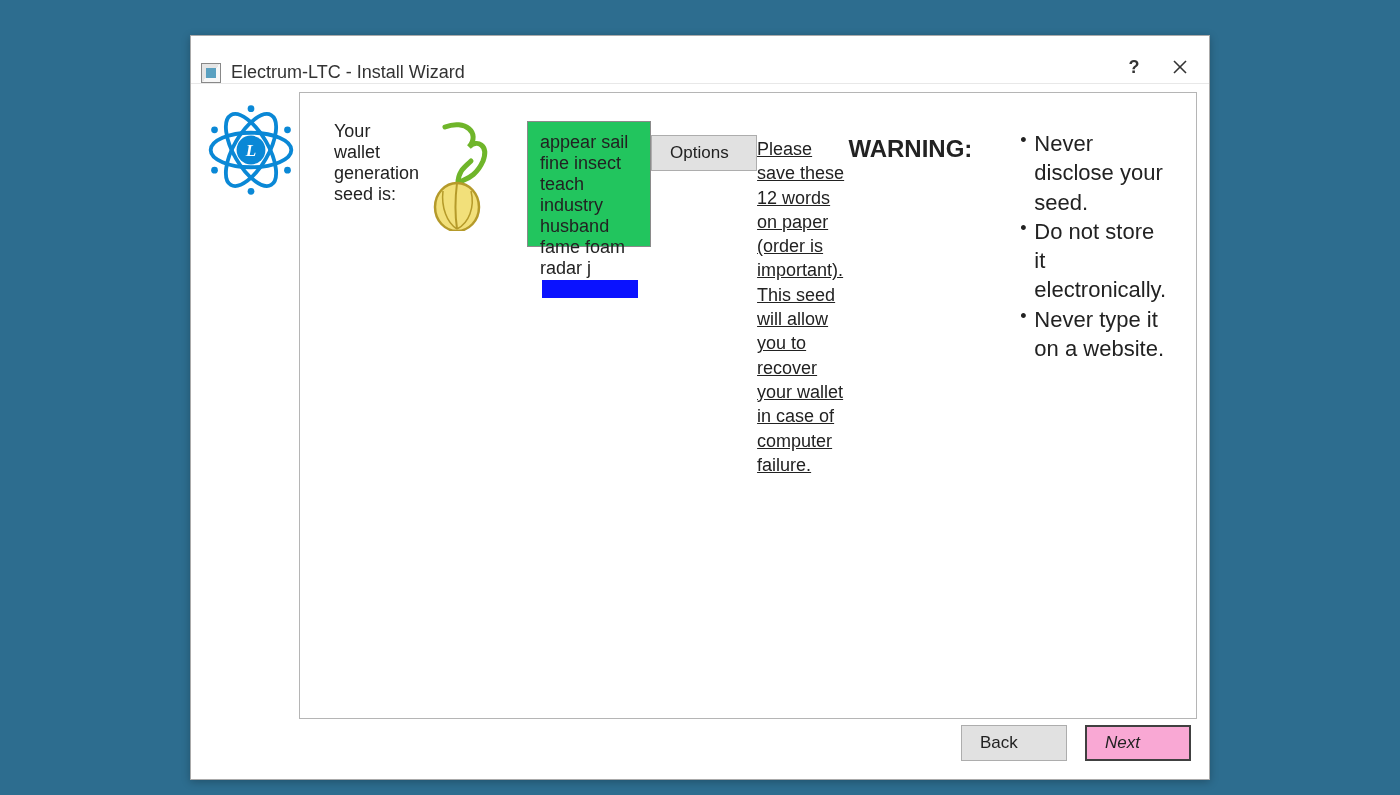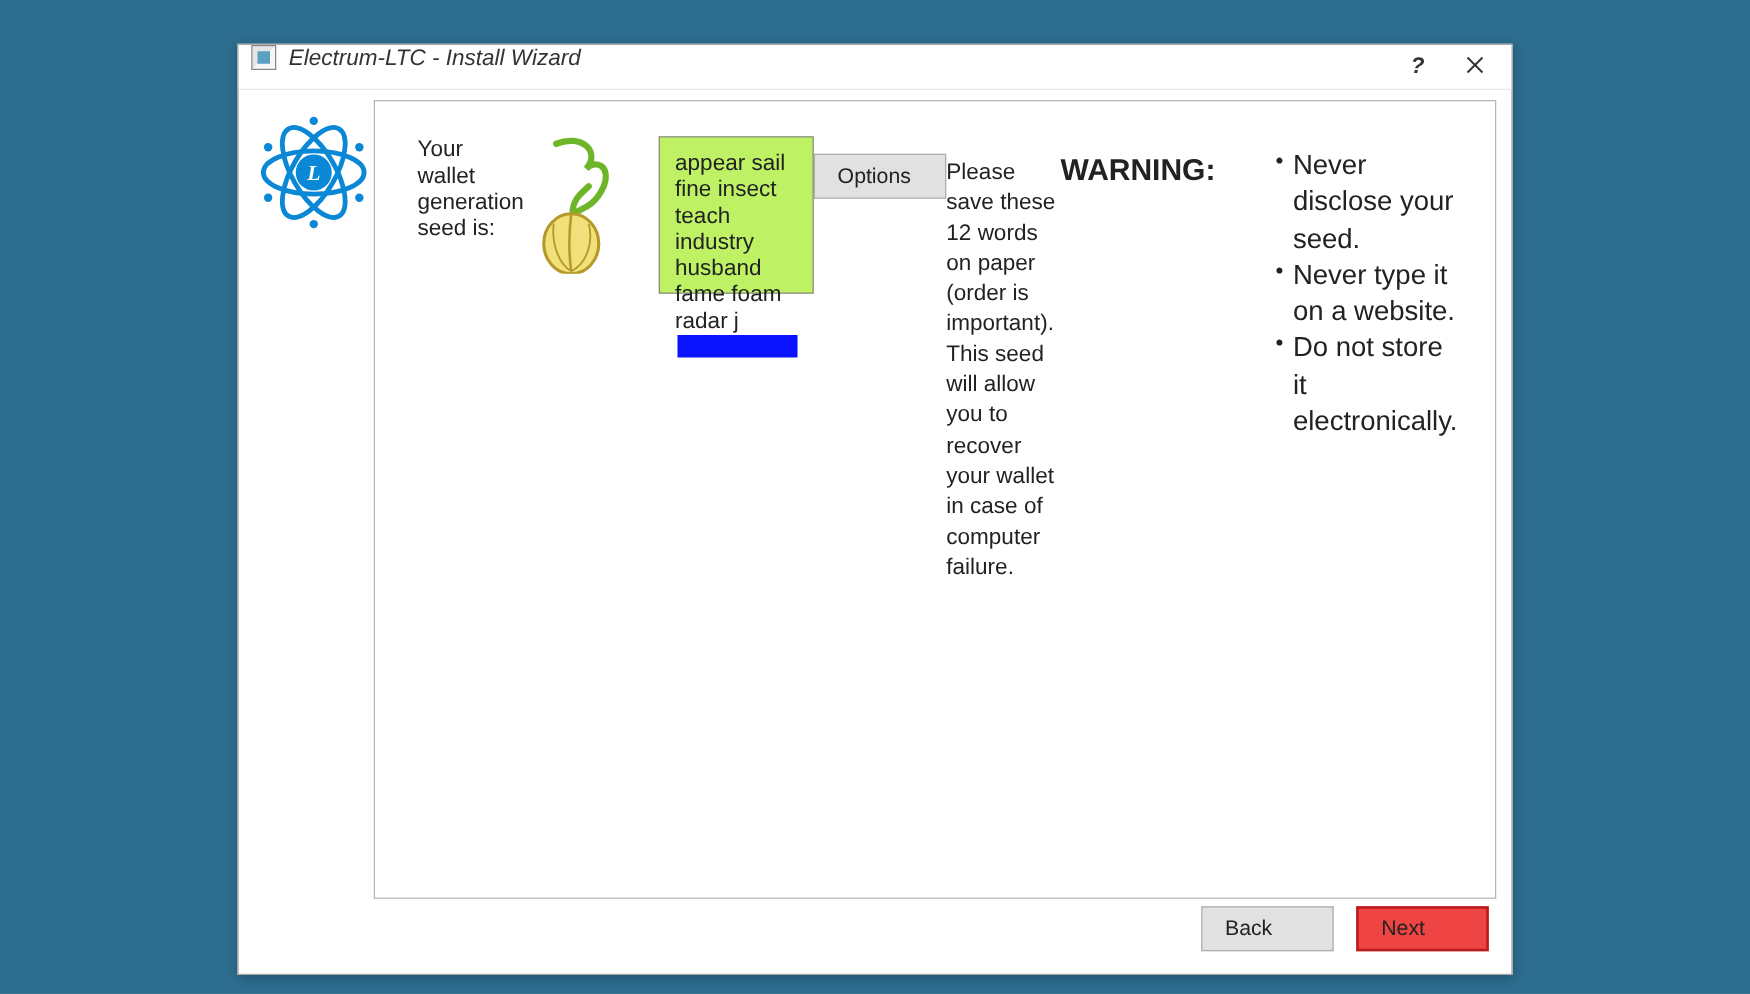--- a/index.html
+++ b/index.html
@@ -16,27 +16,26 @@
     position: absolute;
     left: 190px; top: 35px;
     width: 1020px; height: 745px;
     background: #fff;
     border: 1px solid #aaa;
     box-shadow: 0 2px 8px rgba(0,0,0,0.25);
     display: flex;
     flex-direction: column;
   }
   .titlebar {
-    height: 36px;
-    display: flex;
-    align-items: flex-start;
+    height: 48px;
+    display: flex;
+    align-items: flex-end;
     padding: 0 6px 0 10px;
     background: #fff;
     border-bottom: 1px solid #e8e8e8;
-    font-style: italic;
   }
   .titlebar .app-icon {
     width: 20px; height: 20px;
     border: 1px solid #888;
     background: linear-gradient(135deg, #e5e5e5 0 50%, #f7f7f7 50% 100%);
     margin-right: 10px;
     display:inline-block;
     position:relative;
   }
   .titlebar .app-icon::after{
@@ -89,21 +88,21 @@
   }
   .seed-icon {
     width: 74px; height: 110px;
     flex: 0 0 auto;
     margin-left: 6px;
   }
   .seed-box {
     flex: 1 1 auto;
     height: 126px;
     border: 1px solid #8a8a8a;
-    background: #bef264;
+    background: #22c55e;
     padding: 10px 12px;
     font-size: 18px;
     position: relative;
   }
   .seed-text { display:inline; }
   .seed-redacted {
     display:inline-block;
     width: 96px; height: 18px;
     background: #0a12ff;
     vertical-align: -3px;
@@ -121,20 +120,21 @@
     display:flex; align-items:center; justify-content:flex-start;
     cursor:pointer;
     user-select:none;
     padding: 0 18px;
   }
   .instructions {
     margin-top: 16px;
     font-size: 18px;
     line-height: 1.35;
     max-width: 760px;
+    text-decoration: underline;
   }
   .warning-heading {
     margin-top: 14px;
     font-weight: bold;
     font-size: 24px;
   }
   ul.warning-list {
     margin: 8px 0 0 48px;
     padding: 0;
     list-style: none;
@@ -152,22 +152,23 @@
   }
   .footer {
     height: 60px;
     display: flex;
     justify-content: flex-end;
     align-items: center;
     gap: 18px;
     padding: 0 18px 12px 0;
   }
   .btn.primary {
-    border: 2px solid #b91c1c;
-    background: #ef4444;
+    border: 2px solid #404040;
+    background: #f9a8d4;
+    font-style: italic;
   }
 </style>
 </head>
 <body>
 
 <div class="window">
 
   <div class="titlebar">
     <span class="app-icon"></span>
     <span class="title-text">Electrum-LTC  -  Install Wizard</span>
@@ -227,22 +228,22 @@
           <span>Options</span>
         </div>
       </div>
 
       <div class="instructions">Please save these 12 words on paper (order is important). This seed will allow you to recover your wallet in case of computer failure.</div>
 
       <div class="warning-heading">WARNING:</div>
 
       <ul class="warning-list">
         <li>Never disclose your seed.</li>
+        <li>Do not store it electronically.</li>
         <li>Never type it on a website.</li>
-        <li>Do not store it electronically.</li>
       </ul>
 
     </div>
   </div>
 
   <div class="footer">
     <div class="btn">
       <span>Back</span>
     </div>
     <div class="btn primary">

